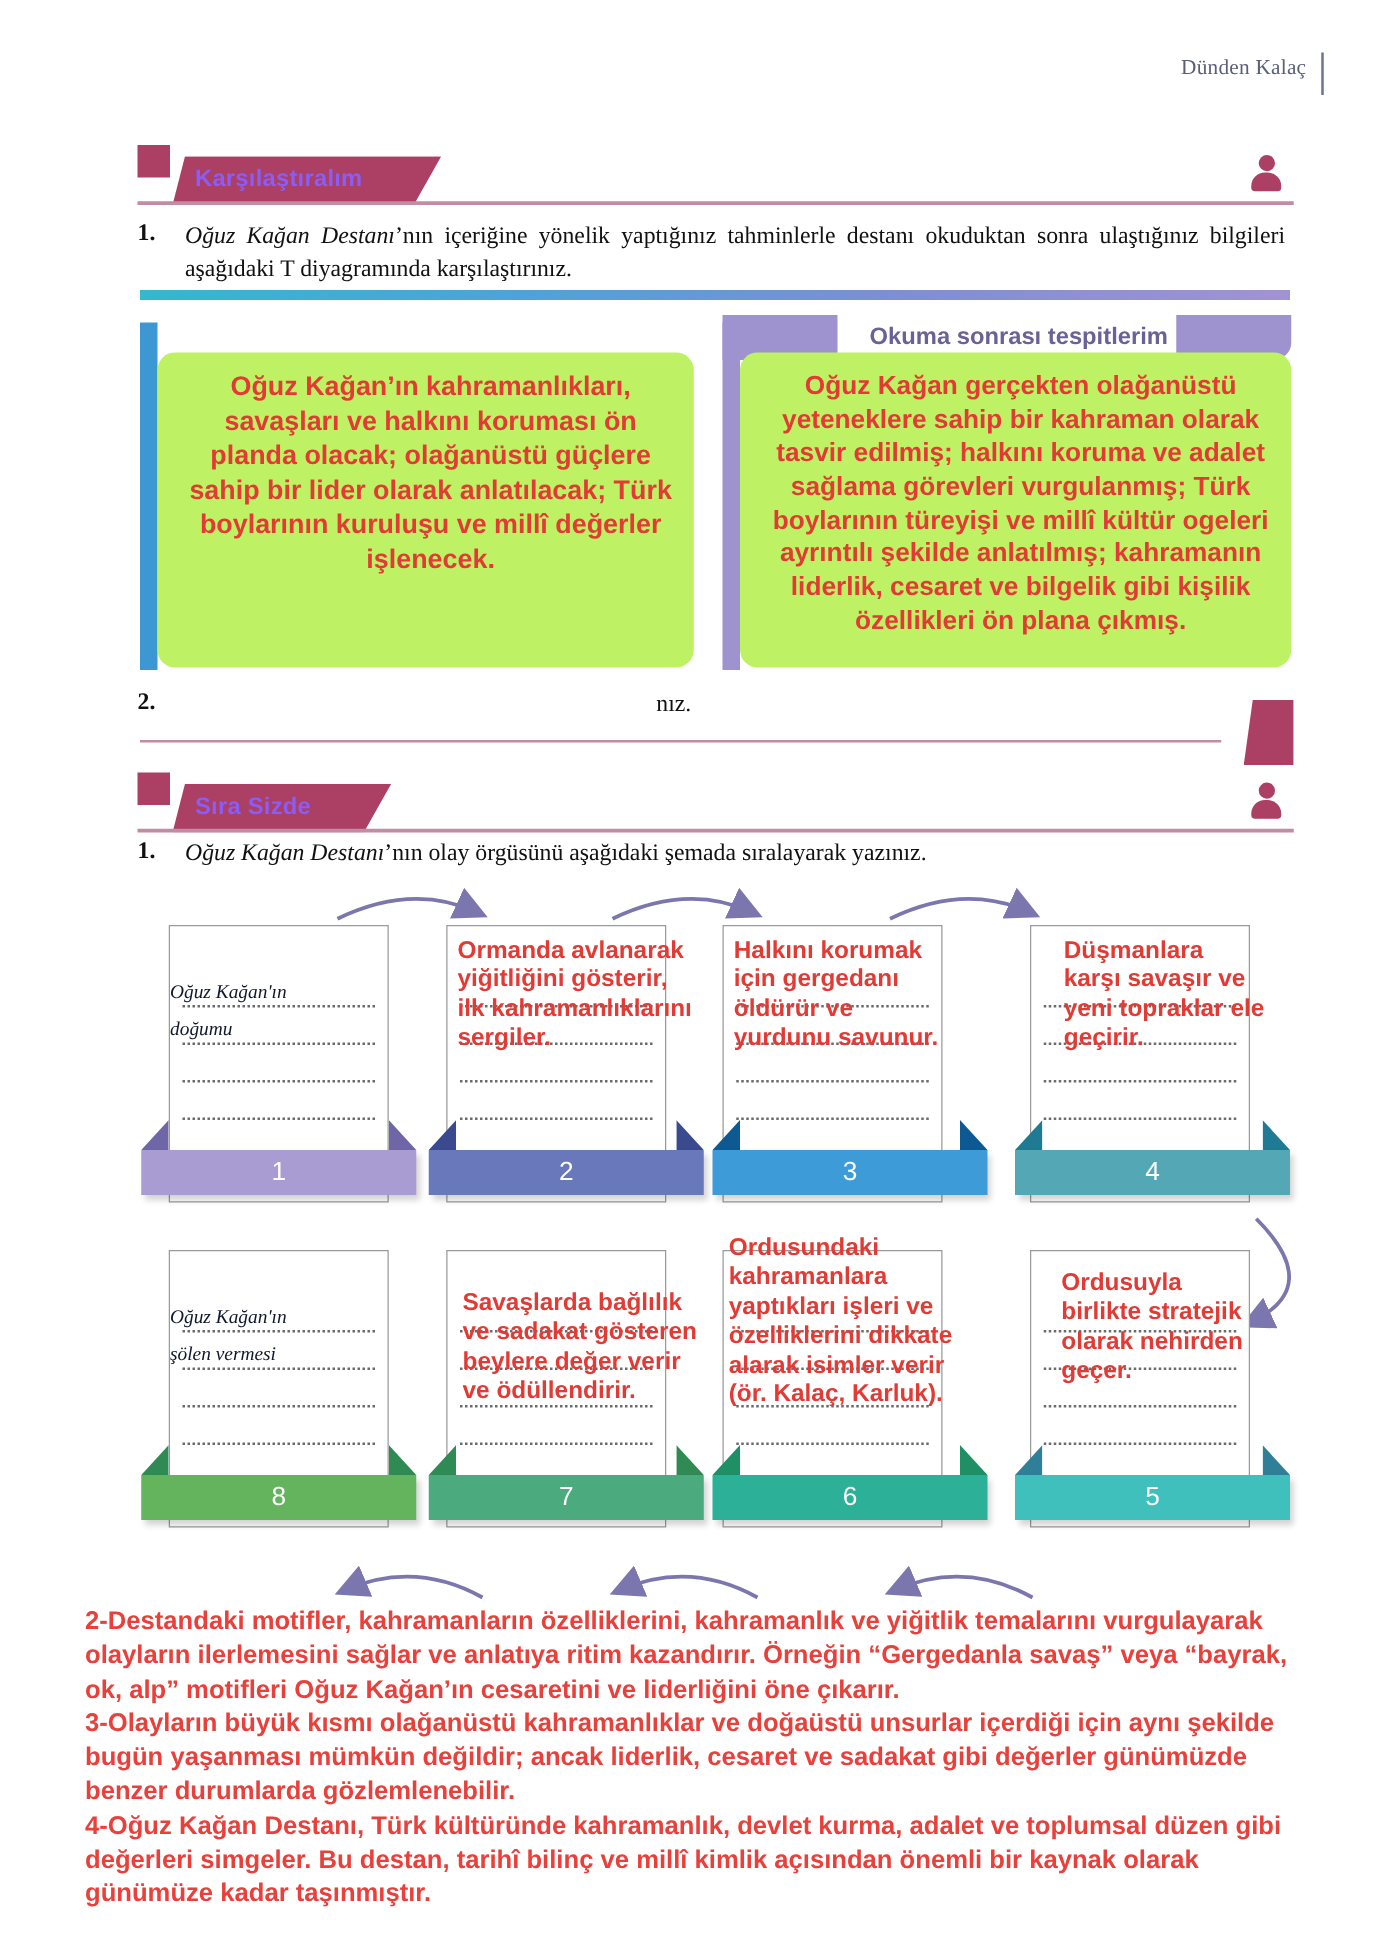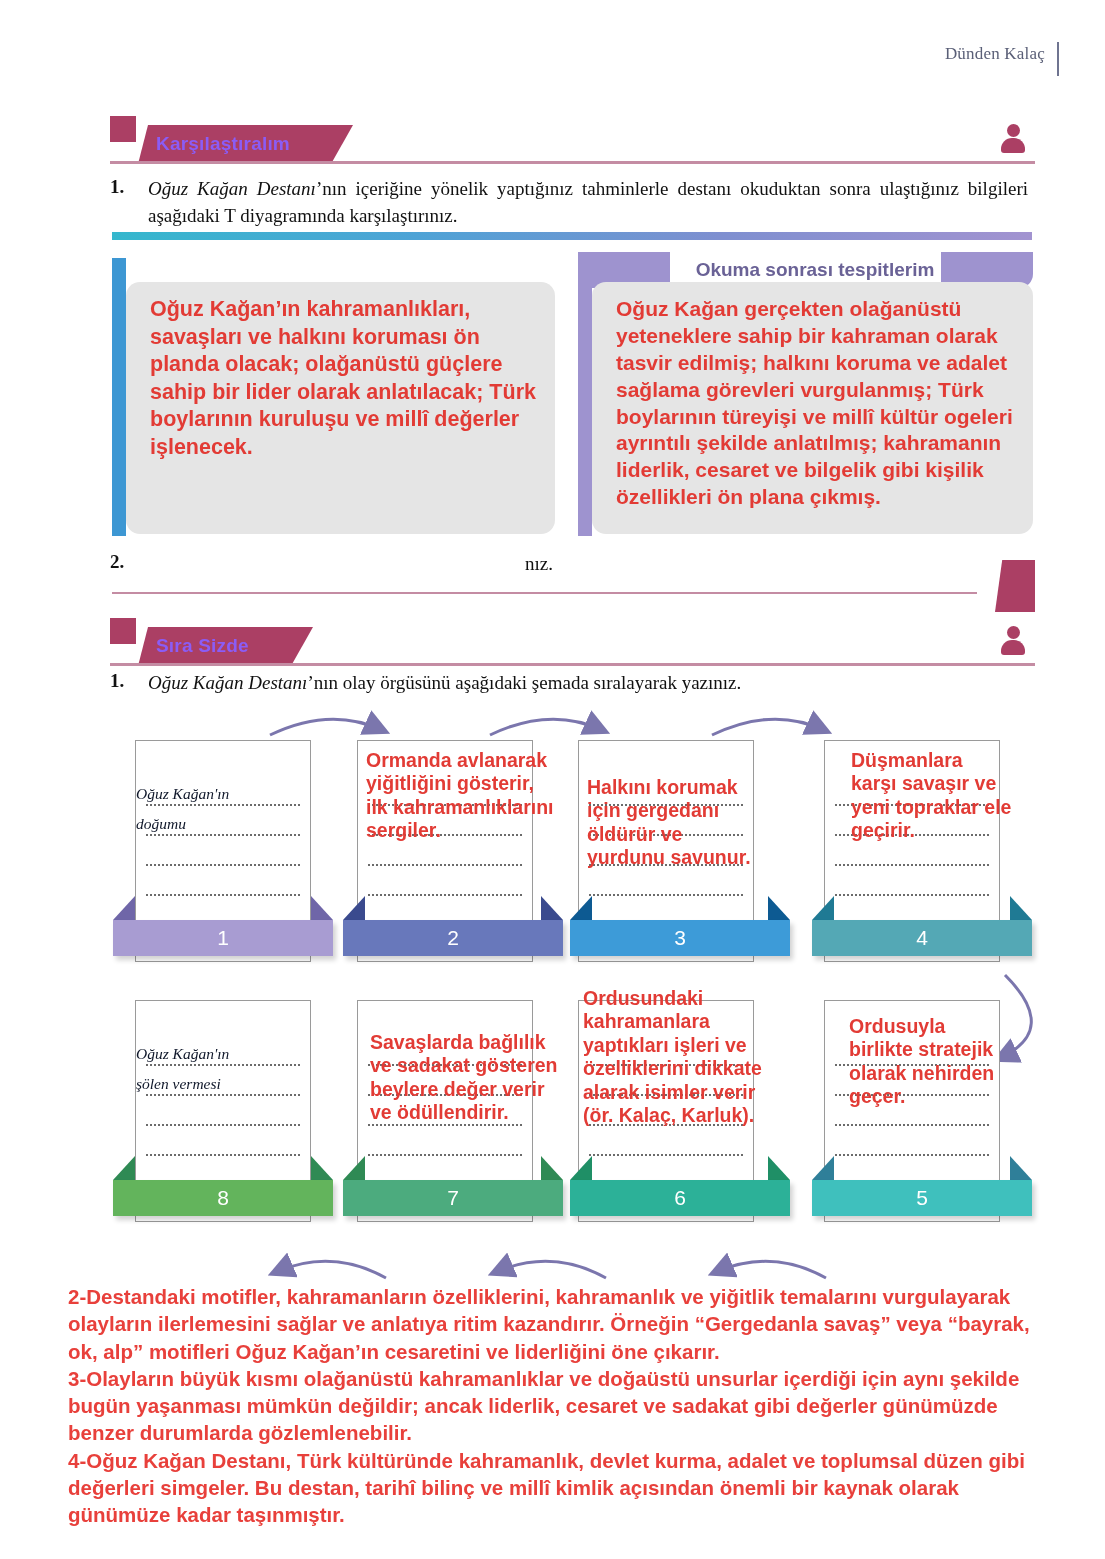--- a/index.html
+++ b/index.html
@@ -75,21 +75,21 @@
     position:absolute;left:0;top:0;width:100%;height:36px;
   }
   .tpanel .hblk-l{position:absolute;left:0;top:0;width:92px;height:36px;}
   .tpanel .hblk-r{position:absolute;right:0;top:0;width:92px;height:36px;border-radius:0 0 14px 0;}
   .tpanel .htitle{
     position:absolute;left:0;right:0;top:7px;text-align:center;
     font-family:"Liberation Sans",sans-serif;font-size:19px;font-weight:bold;
   }
   .tpanel .bodybox{
     position:absolute;left:14px;top:30px;right:0;bottom:8px;
-    background:#e5e5e5;border-radius:14px;
+    background:#bef264;border-radius:14px;text-align:center;
   }
   .tpanel .btxt{
     position:absolute;left:24px;right:16px;top:14px;
     font-family:"Liberation Sans",sans-serif;font-size:21.5px;font-weight:bold;
     color:#e23b35;line-height:1.28;
   }
 
   
   .mtab{
     position:absolute;background:#ab3f64;
@@ -235,21 +235,21 @@
     <div class="dotline" style="top:182px;"></div>
     <div class="ftxt" style="left:8px;top:8px;width:190px;height:140px;">Ormanda avlanarak yiğitliğini gösterir, ilk kahramanlıklarını sergiler.</div>
   </div>
 
   <div class="fbox" style="left:578px;top:740px;">
     <div class="dotline" style="top:62px;"></div>
     <div class="dotline" style="top:92px;"></div>
     <div class="dotline" style="top:122px;"></div>
     <div class="dotline" style="top:152px;"></div>
     <div class="dotline" style="top:182px;"></div>
-    <div class="ftxt" style="left:8px;top:8px;width:172px;height:160px;margin-top:27px;">Halkını korumak için gergedanı öldürür ve yurdunu savunur.</div>
+    <div class="ftxt" style="left:8px;top:8px;width:172px;height:160px;">Halkını korumak için gergedanı öldürür ve yurdunu savunur.</div>
   </div>
 
   <div class="fbox" style="left:824px;top:740px;">
     <div class="dotline" style="top:62px;"></div>
     <div class="dotline" style="top:92px;"></div>
     <div class="dotline" style="top:122px;"></div>
     <div class="dotline" style="top:152px;"></div>
     <div class="dotline" style="top:182px;"></div>
     <div class="ftxt" style="left:26px;top:8px;width:162px;height:140px;">Düşmanlara karşı savaşır ve yeni topraklar ele geçirir.</div>
   </div>

